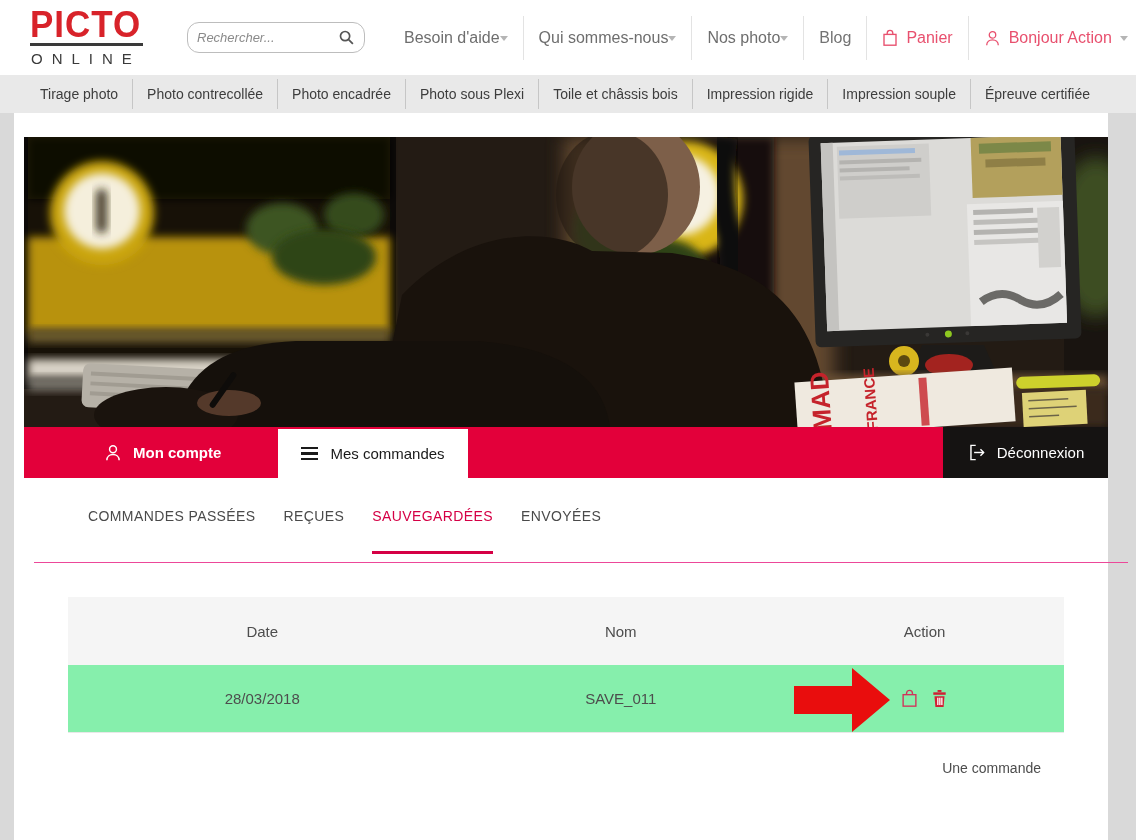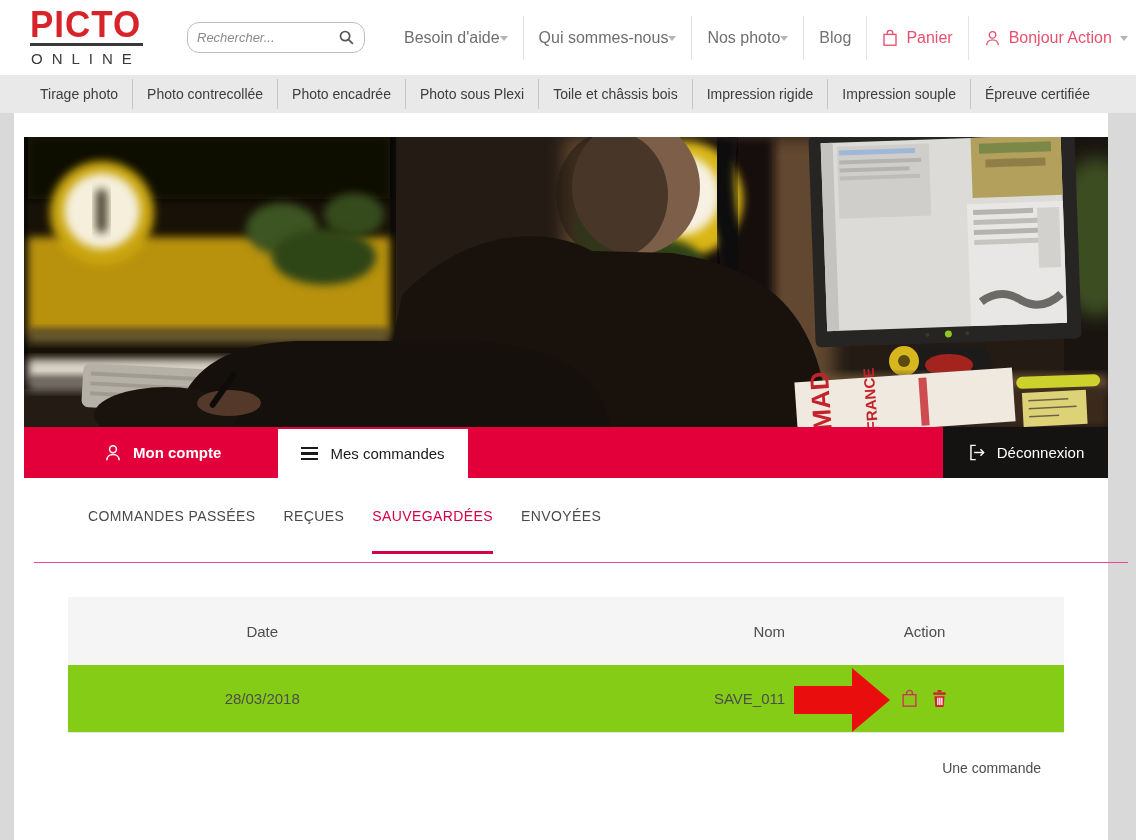--- a/index.html
+++ b/index.html
@@ -49,23 +49,23 @@
   
   .tabs { position:absolute; left:0; top:365px; width:100%; border-bottom:1px solid #ec4899;margin-left:20px; }
   .tabs-inner { display:flex; gap:28px; padding:30px 0 0 54px; }
   .tab { font-size:14px; letter-spacing:0.4px; color:#4a4a4a; padding-bottom:38px; position:relative; cursor:pointer; white-space:nowrap; }
   .tab.active { color:#d50045; }
   .tab.active::after { content:""; position:absolute; left:0; right:0; bottom:8px; height:3px; background:#d50045; }
 
   
   .table-wrap { position:absolute; left:54px; top:484px; width:996px; }
   .thead { display:flex; height:68px; background:#f5f5f5; align-items:center; font-size:15px; color:#4d4d4d; }
-  .trow { display:flex; height:68px; align-items:center; border-bottom:1px solid #e8e8e8; font-size:15px; color:#4d4d4d; background:#84cc16; }
+  .trow { display:flex; height:68px; align-items:center; border-bottom:1px solid #e8e8e8; font-size:15px; color:#4d4d4d; background:#86efac; }
   .col-date { width:39%; text-align:center; }
-  .col-nom { width:33%; text-align:right; }
+  .col-nom { width:33%; text-align:center; }
   .col-action { width:28%; text-align:center; }
   .action-icons { display:flex; align-items:center; justify-content:center; gap:13px; }
   .icon-btn { background:none; border:none; padding:0; cursor:pointer; display:flex; }
 
   .summary { position:absolute; top:647px; right:67px; font-size:14px; color:#4d4d4d; }
 
   
   .arrow { position:absolute; left:780px; top:555px; width:96px; height:64px; pointer-events:none; }
   .arrow .shaft { position:absolute; left:0; top:18px; width:58px; height:28px; background:#e90d0d; }
   .arrow .head { position:absolute; left:58px; top:0; width:0; height:0; border-top:32px solid transparent; border-bottom:32px solid transparent; border-left:38px solid #e90d0d; }

